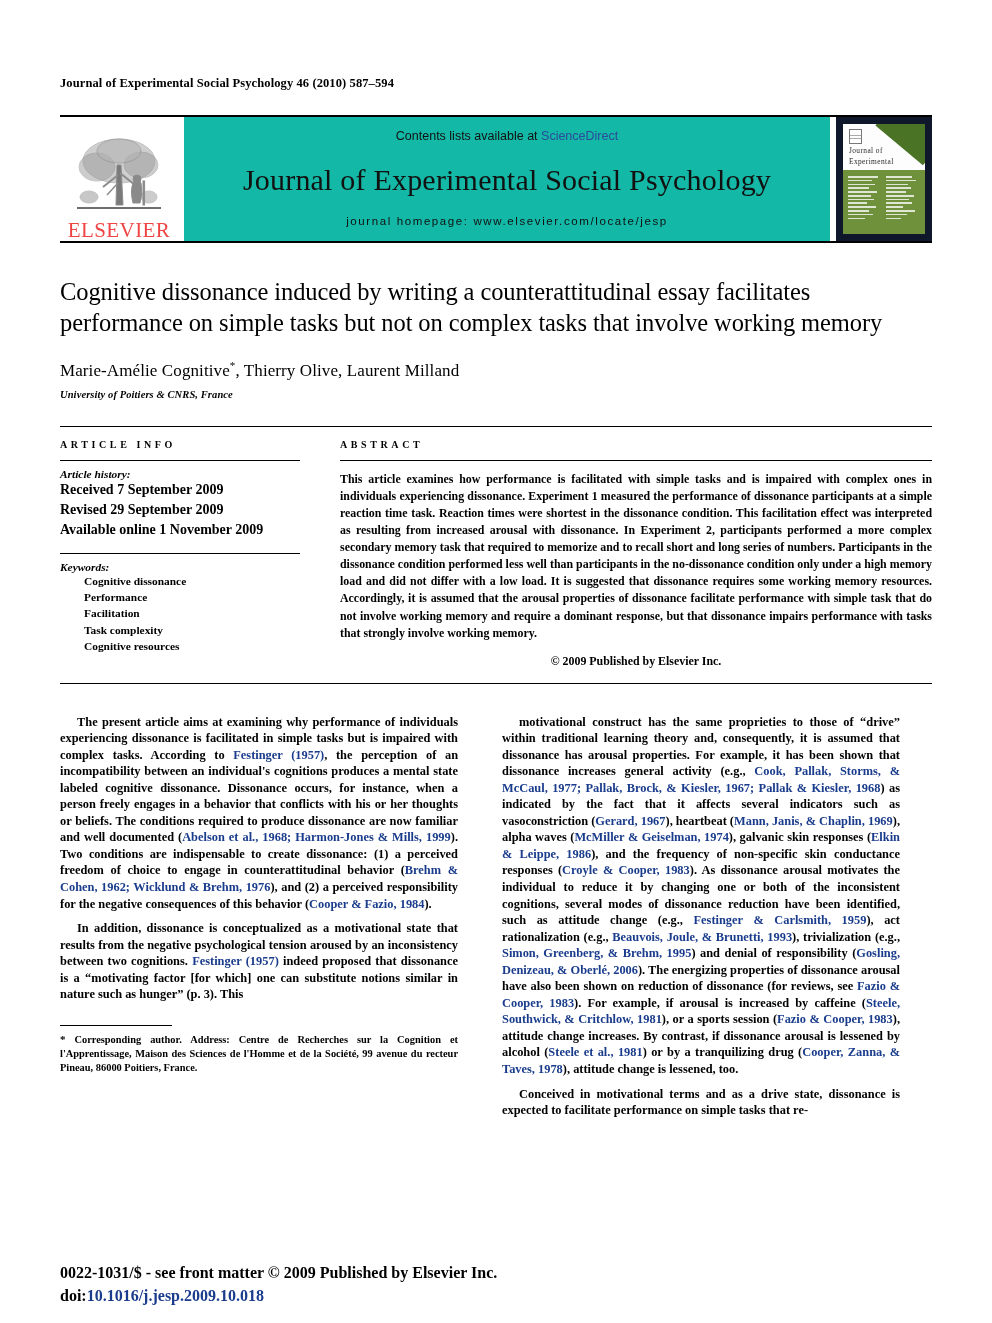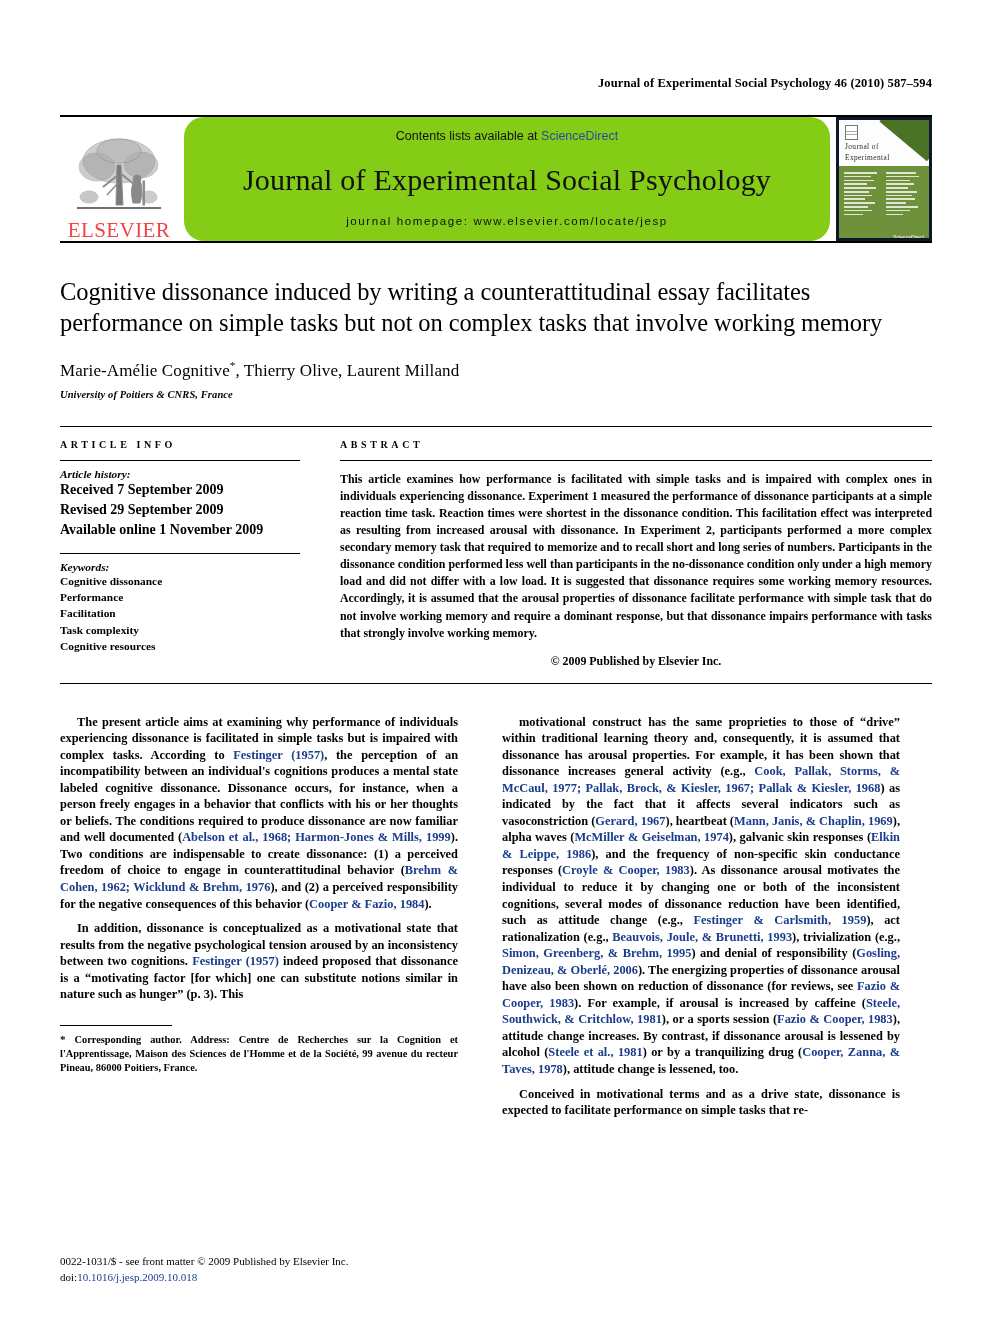--- a/index.html
+++ b/index.html
@@ -20,21 +20,21 @@
     height: 1323px;
     position: relative;
     box-sizing: border-box;
     padding: 0 60px;
   }
   a, .lnk {
     color: #1a3c8c;
     text-decoration: none;
   }
   .running-head {
-    text-align: right;
+    text-align: left;
     font-size: 12.5px;
     font-weight: bold;
     padding-top: 76px;
     letter-spacing: 0.1px;
   }
 
   
   .masthead {
     margin-top: 24px;
     border-top: 2.5px solid #000;
@@ -56,30 +56,29 @@
   .elsevier-word {
     font-family: "Liberation Serif", serif;
     color: #ef4444;
     font-size: 21px;
     letter-spacing: 0.4px;
     line-height: 1;
     margin-top: 1px;
   }
   .journal-box {
     flex: 1 1 auto;
-    background: #84cc16;
+    background: #14b8a6;
     margin-left: 6px;
     margin-right: 6px;
     display: flex;
     flex-direction: column;
     align-items: center;
     justify-content: space-between;
     padding: 12px 0 14px 0;
     box-sizing: border-box;
-    border-radius: 20px;
   }
   .contents-line {
     font-family: "Liberation Sans", sans-serif;
     font-size: 12.5px;
     color: #111;
   }
   .contents-line .sd { color:#2a4b9b; }
   .journal-title {
     font-family: "Liberation Serif", serif;
     font-size: 30px;
@@ -89,21 +88,21 @@
   }
   .homepage-line {
     font-family: "Liberation Sans", sans-serif;
     font-size: 11.5px;
     letter-spacing: 1.6px;
     color: #111;
   }
   .cover-thumb {
     width: 96px;
     flex: 0 0 96px;
-    border: 3px solid #0f172a;
+    border: 7px solid #0f172a;
     background: #0ea5e9;
     position: relative;
     overflow: hidden;
     box-sizing: border-box;
   }
   .cover-top {
     height: 46px;
     background: #fdfdfd;
     padding: 5px 6px 0 6px;
     box-sizing: border-box;
@@ -211,20 +210,21 @@
   }
   .meta-line {
     font-size: 14px;
     line-height: 1.42;
     font-weight: bold;
   }
   .kw-line {
     font-size: 11.4px;
     line-height: 1.42;
     font-weight: bold;
+    margin-left: 24px;
   }
   .abstract-body {
     font-size: 11.9px;
     line-height: 1.43;
     text-align: justify;
     margin-top: 10px;
     font-weight: bold;
   }
   .copyright {
     font-size: 11.9px;
@@ -273,24 +273,24 @@
     text-align: justify;
     font-weight: bold;
   }
   .fn .star { font-size: 11px; }
   .fn-email { margin-top: 1px; text-indent: 17px; }
   .fn-email i { font-style: italic; }
 
   .footer-issn {
     position: absolute;
     left: 60px;
-    bottom: 38px;
-    font-size: 11px;
+    bottom: 16px;
+    font-size: 16px;
     line-height: 1.4;
-    font-weight: normal;
+    font-weight: bold;
   }
 </style>
 </head>
 <body>
 
 <div class="page">
 
   <div class="running-head">Journal of Experimental Social Psychology 46 (2010) 587–594</div>
 
   <div class="masthead">

